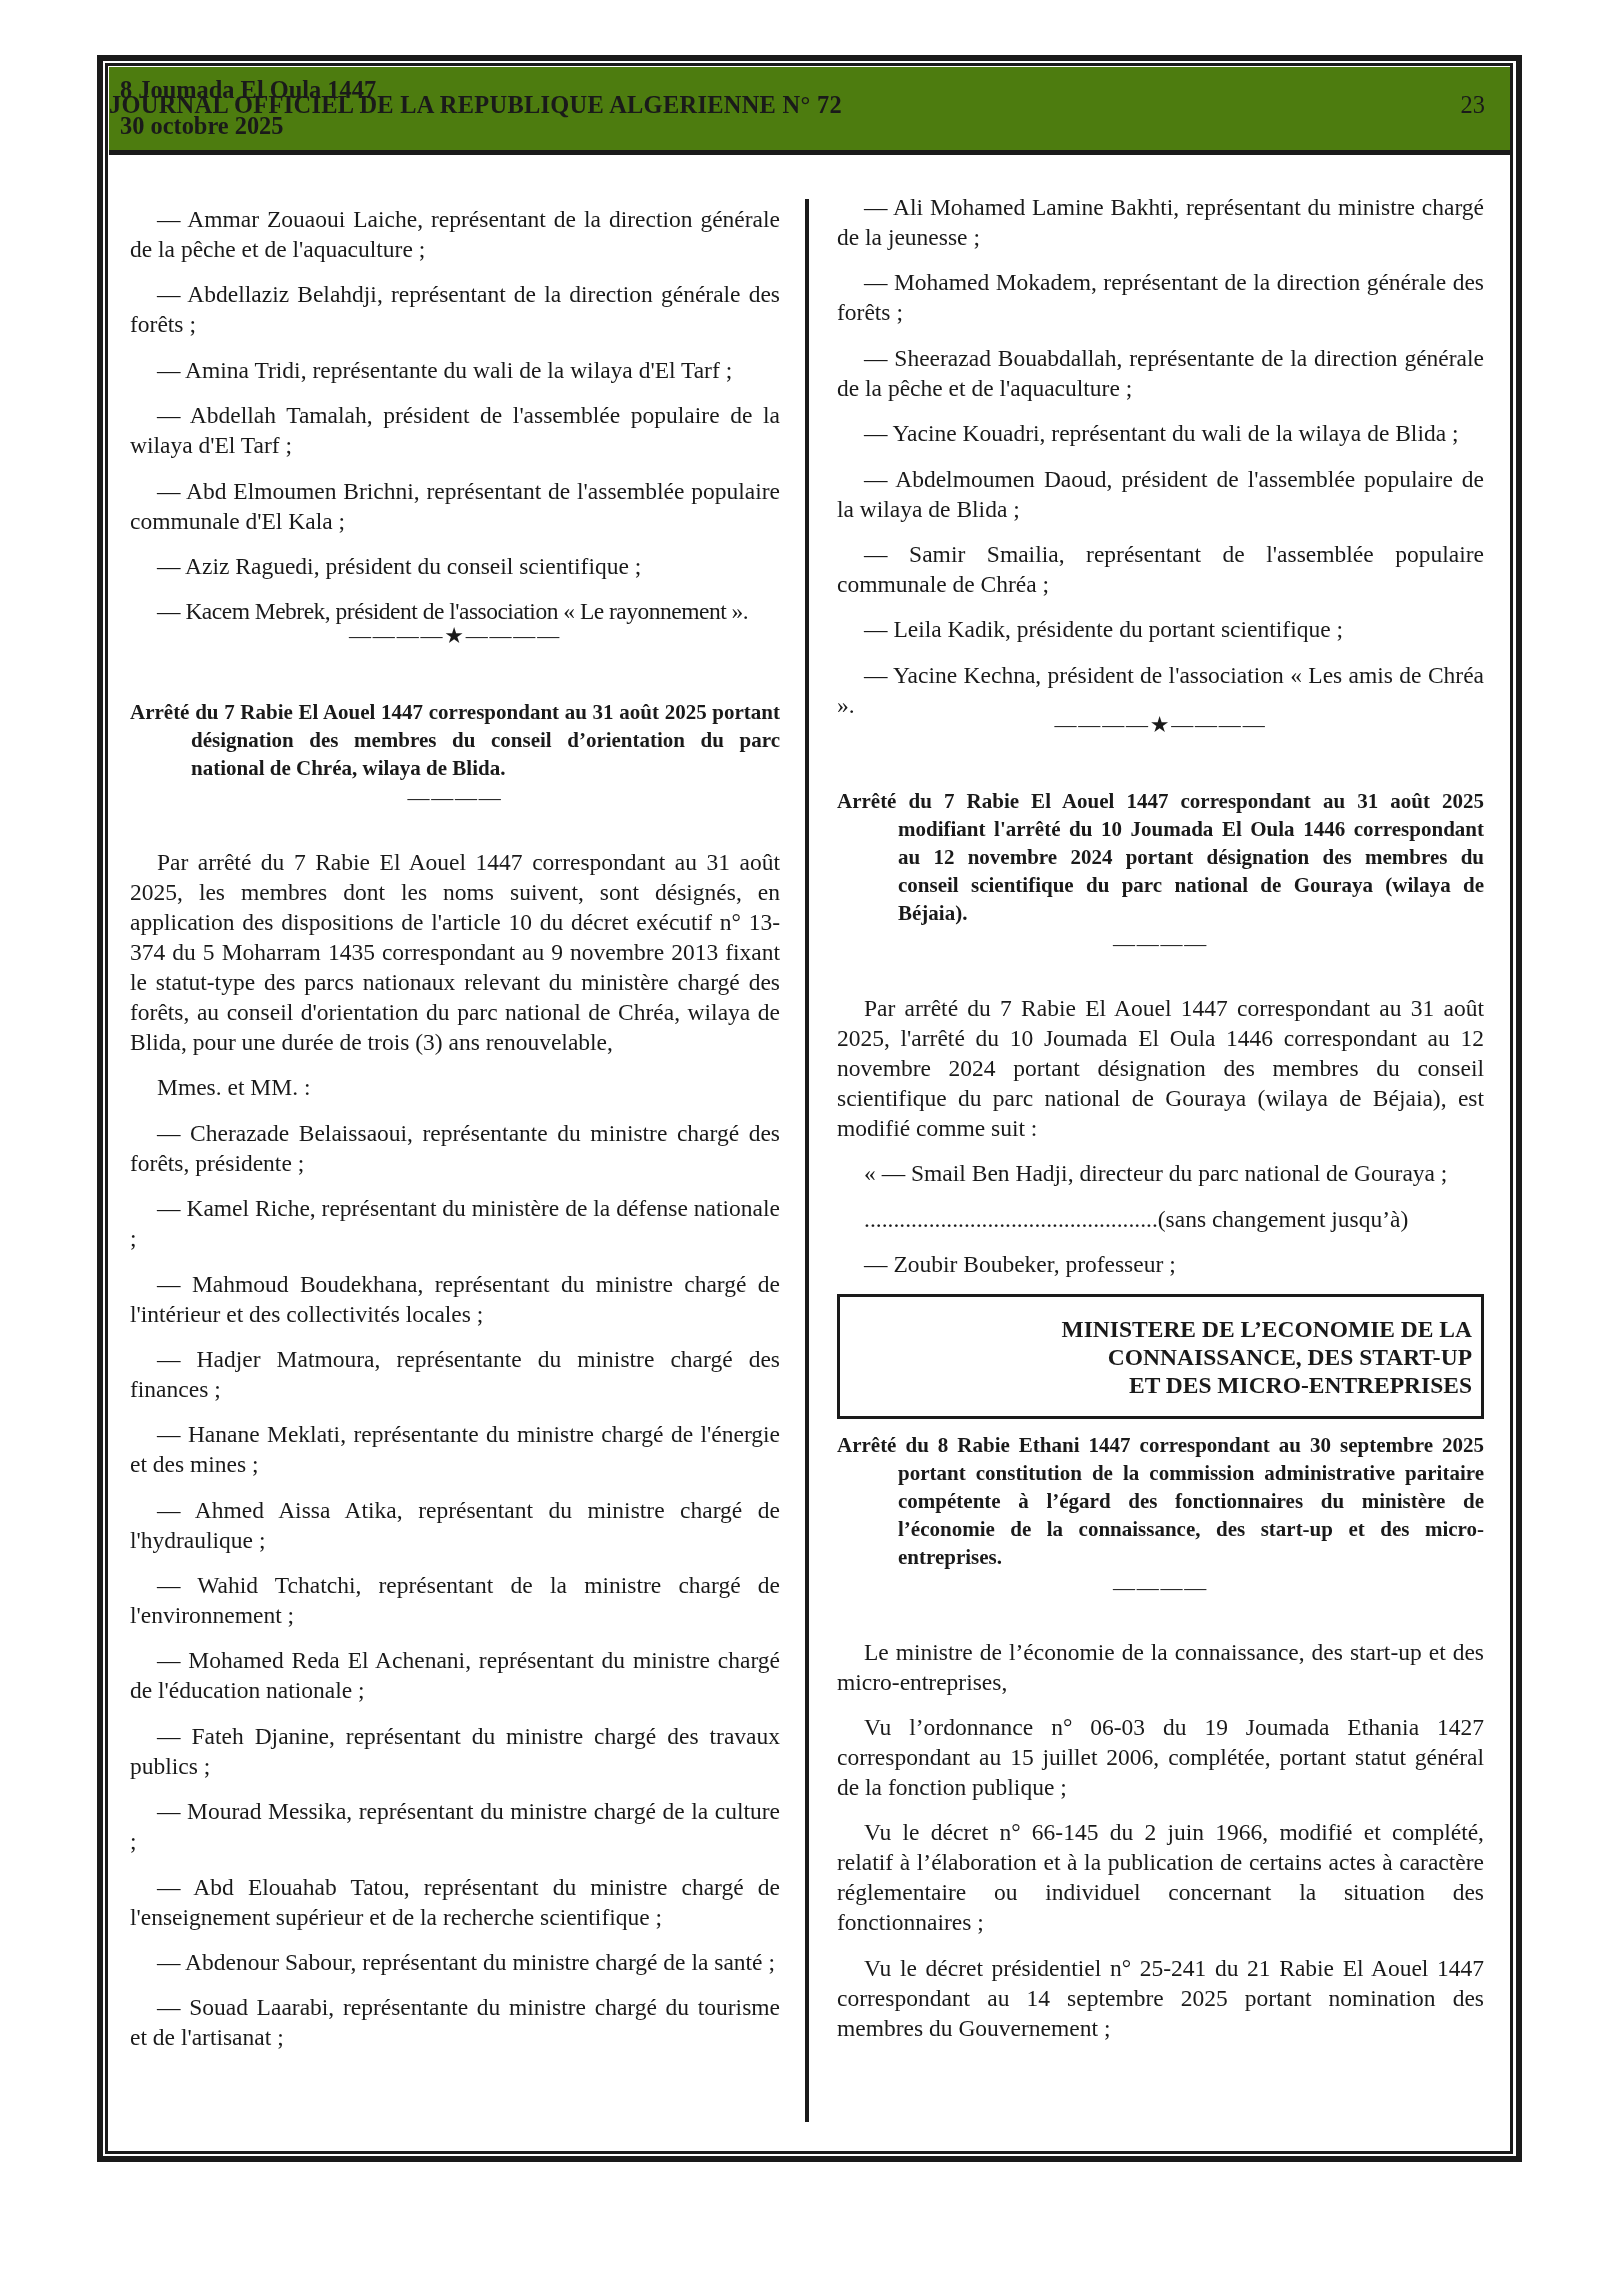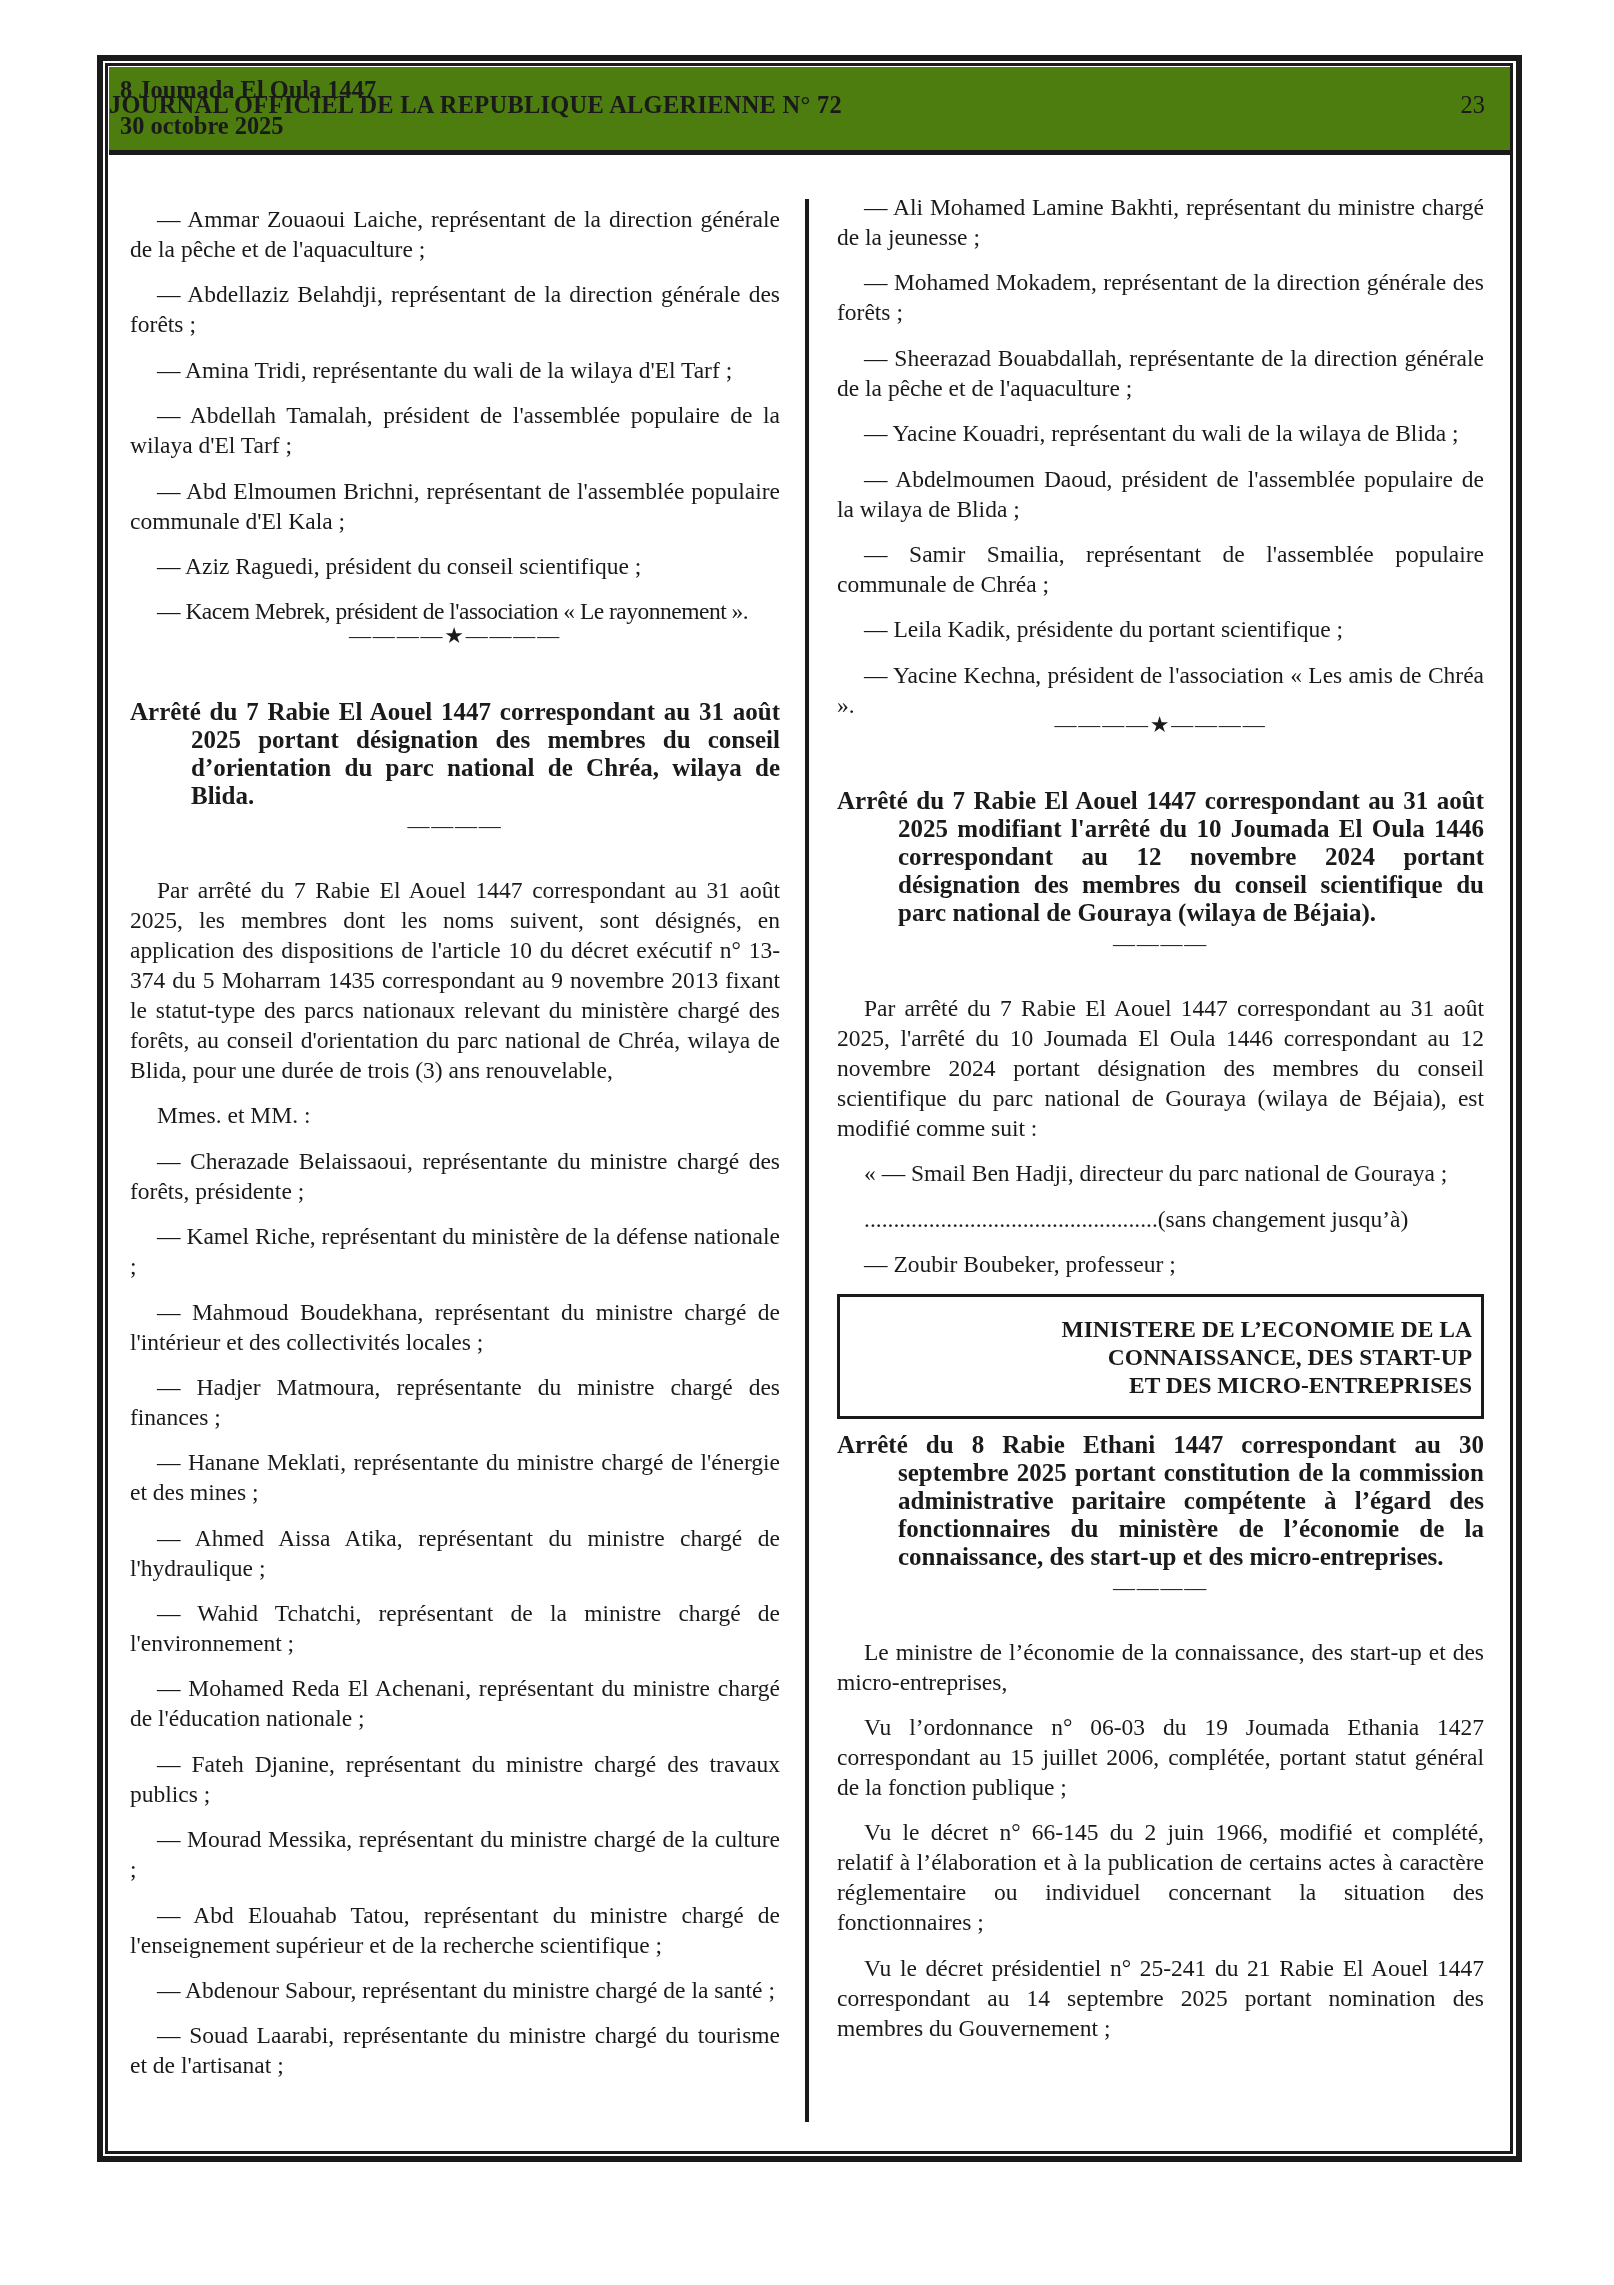--- a/index.html
+++ b/index.html
@@ -12,21 +12,21 @@
   .header { position:absolute; left:109px; top:67px; width:1401px; height:83px;
          background:#4d7c0f; border-bottom:5.4px solid #1a1a1a; box-sizing:content-box; }
   .hdr-dates { position:absolute; left:11px; top:5.4px; font-weight:bold; font-size:24.4px; line-height:36px; }
   .hdr-title { position:absolute; left:0; right:0; top:23.5px; text-align:left; font-weight:bold; font-size:24.4px; letter-spacing:0.3px; }
   .hdr-page { position:absolute; right:25px; top:23.5px; font-weight:normal; font-size:24.4px; }
   .col { position:absolute; top:192px; font-size:23.5px; line-height:30px; text-align:justify; }
   .col-left { left:130px; width:650px;margin-top:12px; }
   .col-right { left:837px; width:647px; }
   .divider { position:absolute; left:805px; top:199px; width:3.6px; height:1923px; background:#1a1a1a; }
   p { margin:0 0 15.4px 0; text-indent:27px; }
-  .title { font-weight:bold; font-size:25px; line-height:28px; padding-left:61px; text-indent:-61px; margin:0; text-align:justify; }
+  .title { font-weight:bold; font-size:21px; line-height:28px; padding-left:61px; text-indent:-61px; margin:0; text-align:justify; }
   .sep-star { text-align:center; font-size:22px; line-height:22px; margin:-5.4px 0 0 0; letter-spacing:1.8px; }
   .sep { text-align:center; font-size:22px; line-height:22px; margin:5.4px 0 0 0; letter-spacing:1.8px; }
   .gap-lg { height:51px; }
   .gap-md { height:38px; }
   .ministry { border:3.6px solid #1a1a1a; text-align:right; font-weight:bold; font-size:23.5px; line-height:28px;
               padding:18px 9px 16.3px 9px; margin:5.4px 0 12.7px 0; }
   .ministry div { display:block; }
   .dots { text-indent:27px; }
 </style>
 </head>

